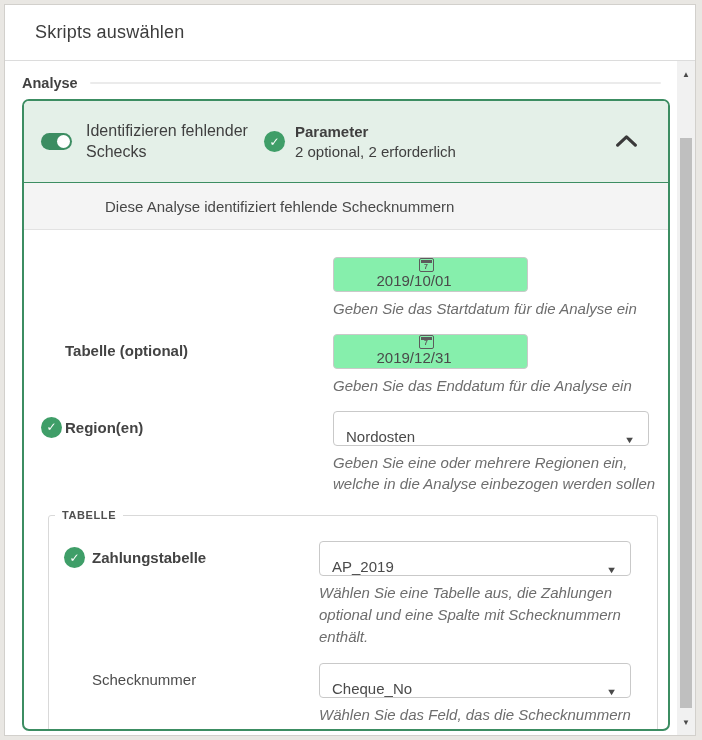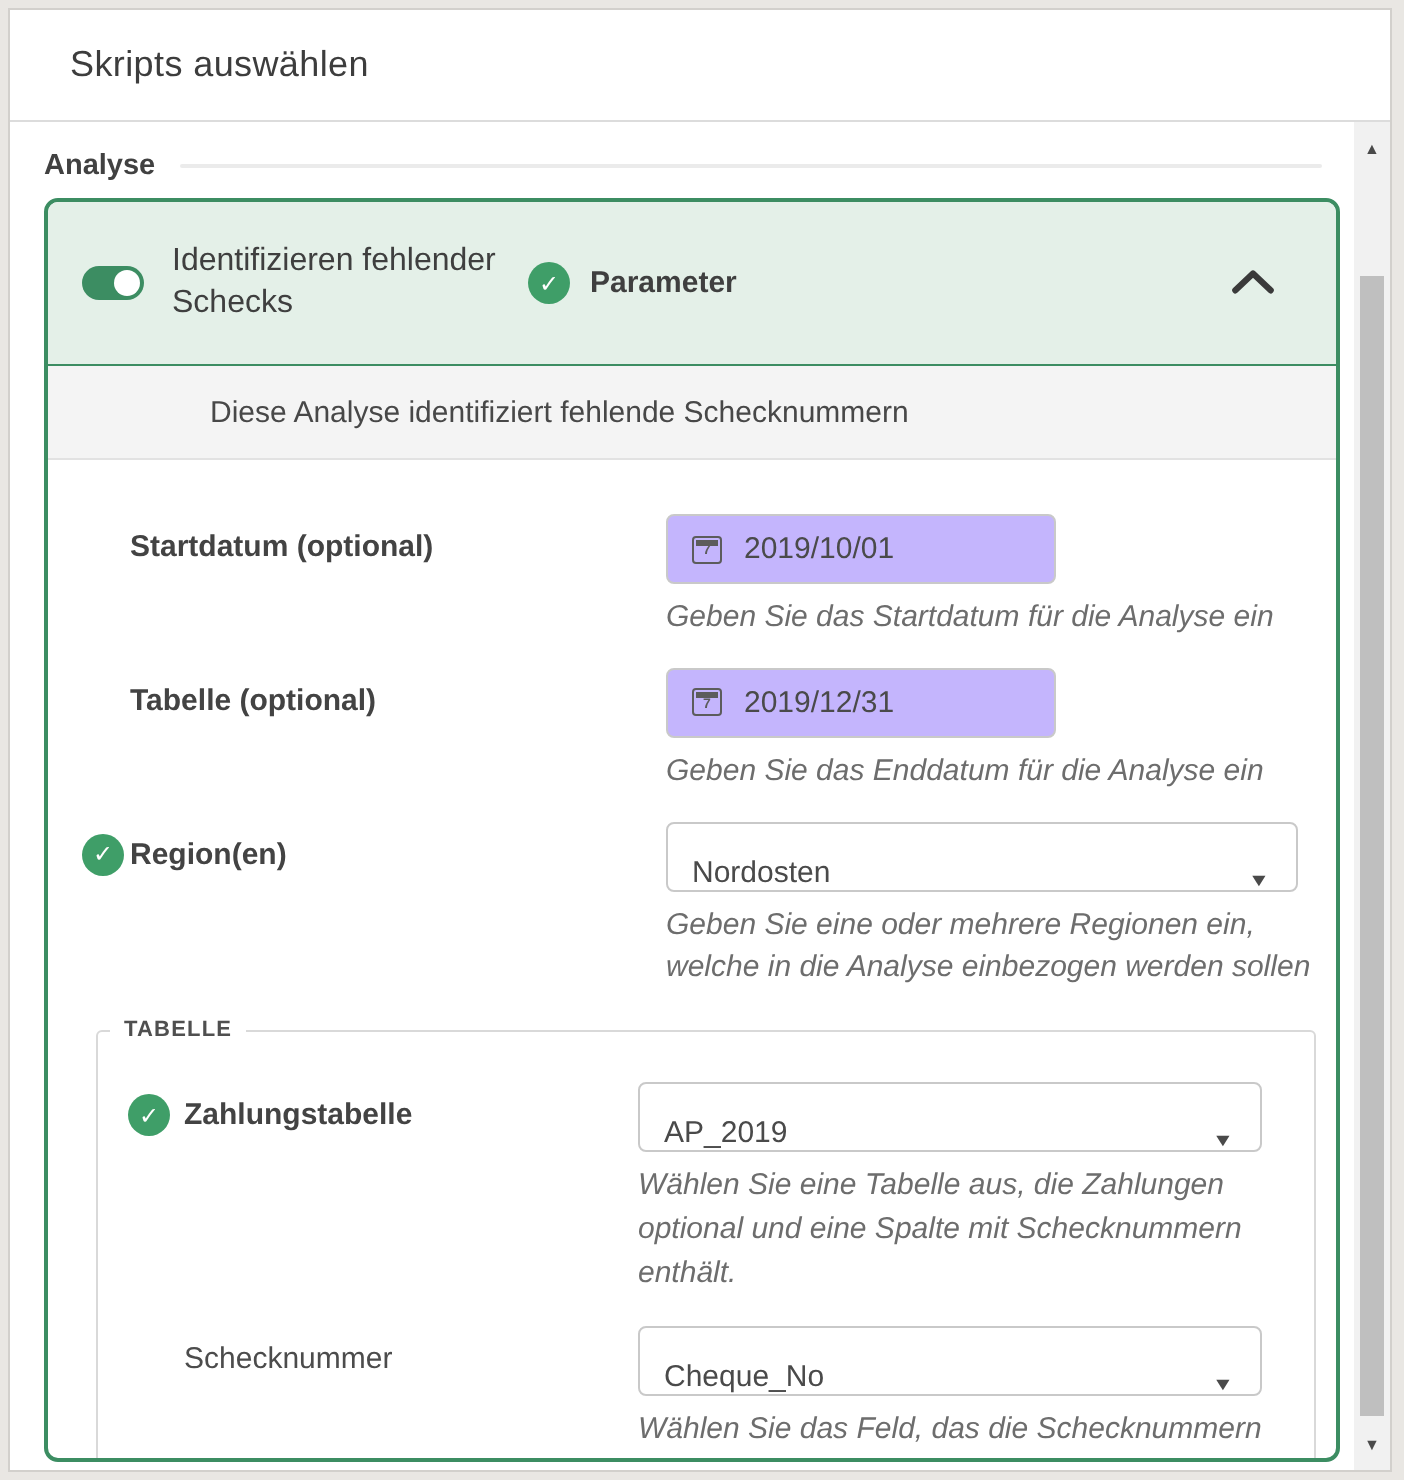--- a/index.html
+++ b/index.html
@@ -106,21 +106,21 @@
     flex:0 0 309px;box-sizing:border-box;display:flex;align-items:flex-start;
     padding:8px 10px 0 17px;
   }
   .check-slot{width:21px;height:21px;margin-right:3px;flex:0 0 auto;margin-top:-2px;}
   .field-label{font-size:15px;font-weight:700;color:#434343;line-height:1.2;}
   .field-label.regular{font-weight:400;color:#4c4c4c;}
   .row-control{display:flex;flex-direction:column;}
   .date-input-box{
     width:195px;height:35px;border:1px solid #c9c9c9;border-radius:4px;
     display:flex;align-items:center;padding:0 10px 0 12px;box-sizing:border-box;
-    background:#c4b5fd;cursor:text;
+    background:#86efac;cursor:text;flex-direction:column;
   }
   .cal-icon{
     position:relative;width:15px;height:14px;border:1px solid #5c5c5c;
     border-radius:2px;margin-right:11px;flex:0 0 auto;box-sizing:border-box;
     display:flex;align-items:flex-end;justify-content:center;
   }
   .cal-icon::before{
     content:"";position:absolute;top:1px;left:1px;right:1px;height:3px;
     background:#5c5c5c;
   }
@@ -186,39 +186,39 @@
 
           <div class="card-header">
             <div class="toggle">
               <div class="toggle-knob"></div>
             </div>
             <div class="card-title">Identifizieren fehlender Schecks</div>
             <div class="param-group">
               <div class="check-circle">✓</div>
               <div class="param-texts">
                 <div class="param-label">Parameter</div>
+                <div class="param-status">2 optional, 2 erforderlich</div>
               </div>
             </div>
             <button class="collapse-btn">
               <span>
                 <svg width="23" height="13" viewBox="0 0 24 14">
                     <path d="M2.5 12 L12 3 L21.5 12" fill="none" stroke="#3a3a3a" stroke-width="3.4" stroke-linecap="round" stroke-linejoin="round"></path>
                   </svg>
               </span>
             </button>
           </div>
 
           <div class="card-desc">Diese Analyse identifiziert fehlende Schecknummern</div>
 
           <div class="card-form">
 
             <div class="param-row">
               <div class="row-label-wrap">
                 <span class="check-slot"></span>
-                <span class="field-label">Startdatum (optional)</span>
               </div>
               <div class="row-control">
                 <div class="date-input-box">
                   <span class="cal-icon">
                       <span class="cal-day">7</span>
                     </span>
                   <input class="date-value" readonly="" value="2019/10/01" style="">
                 </div>
                 <div class="hint w-narrow">Geben Sie das Startdatum für die Analyse ein</div>
               </div>

